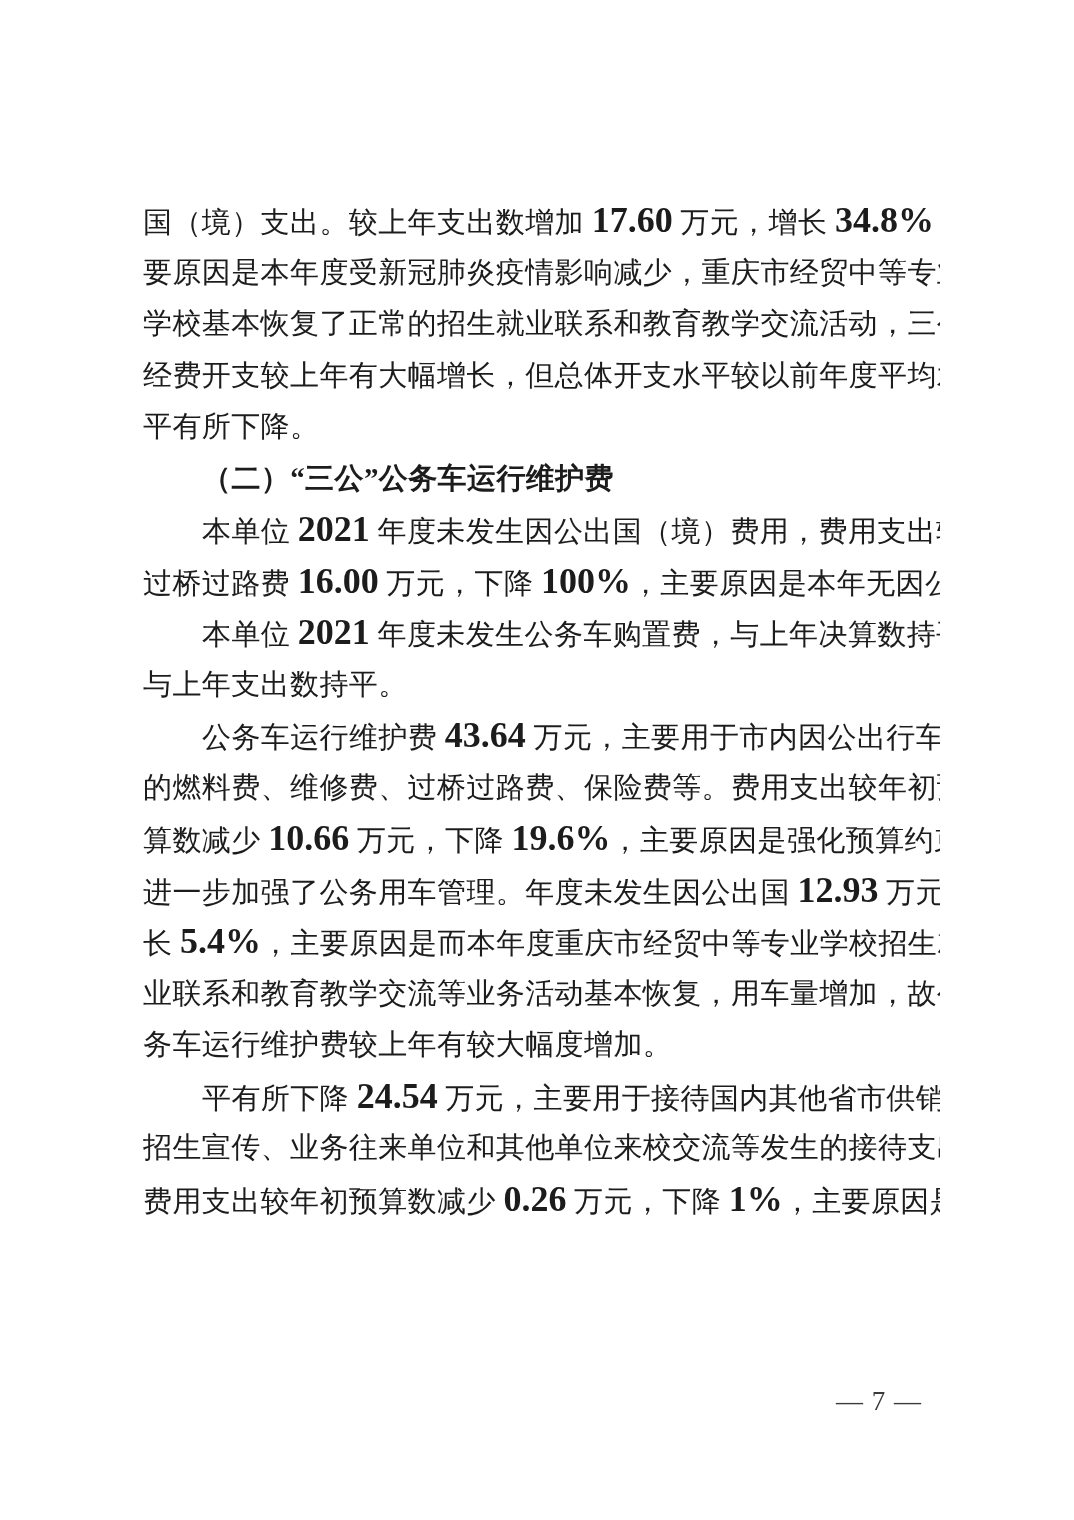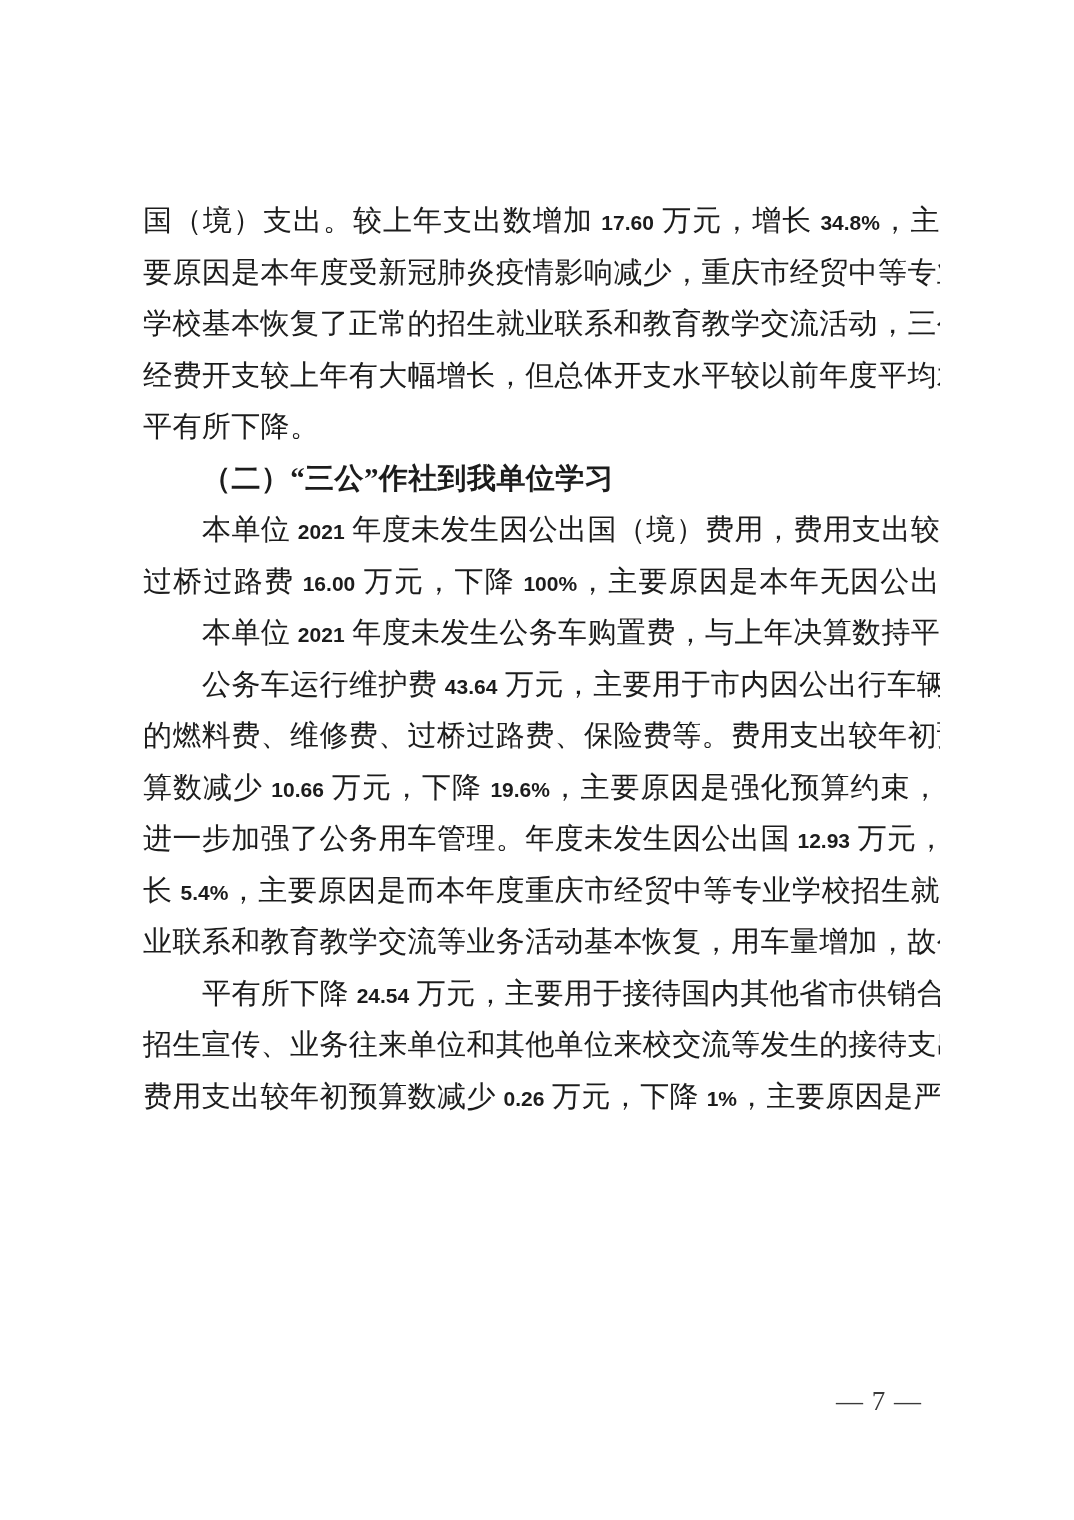--- a/index.html
+++ b/index.html
@@ -38,23 +38,23 @@
   }
   .line.ind {
     text-indent: 59px;
   }
   .line.heading {
     font-weight: bold;
     text-align: left;
     text-align-last: left;
   }
   .num {
-    font-family: Liberation Sans, sans-serif;
+    font-family: Liberation Serif, serif;
     font-weight: bold;
-    font-size: 21px;
+    font-size: 36px;
     letter-spacing: 0;
   }
   .footer {
     position: absolute;
     top: 1385px;
     right: 152px;
     font-size: 27px;
     line-height: 32px;
     color: var(--footer-color, #3a3a3a);
     letter-spacing: 1px;
@@ -64,28 +64,30 @@
 </head>
 <body>
 
 <div class="page" style="--text-color: #1c1c1c; --bg-color: #ffffff; --footer-color: #3a3a3a;">
   <div class="doc">
       <div class="line"><span>国（境）支出。较上年支出数增加 </span><span class="num">17.60</span><span> 万元，增长 </span><span class="num">34.8%</span><span>，主</span></div>
       <div class="line"><span>要原因是本年度受新冠肺炎疫情影响减少，重庆市经贸中等专业</span></div>
       <div class="line"><span>学校基本恢复了正常的招生就业联系和教育教学交流活动，三公</span></div>
       <div class="line"><span>经费开支较上年有大幅增长，但总体开支水平较以前年度平均水</span></div>
       <div class="line noj"><span>平有所下降。</span></div>
-      <div class="line noj ind heading"><span>（二）“三公”作社到我单位学习</span></div>
+      <div class="line noj ind heading"><span>（二）“三公”公务车运行维护费</span></div>
       <div class="line ind"><span>本单位 </span><span class="num">2021</span><span> 年度未发生因公出国（境）费用，费用支出较年</span></div>
       <div class="line"><span>过桥过路费 </span><span class="num">16.00</span><span> 万元，下降 </span><span class="num">100%</span><span>，主要原因是本年无因公出</span></div>
       <div class="line ind"><span>本单位 </span><span class="num">2021</span><span> 年度未发生公务车购置费，与上年决算数持平，</span></div>
+      <div class="line noj"><span>与上年支出数持平。</span></div>
       <div class="line ind"><span>公务车运行维护费 </span><span class="num">43.64</span><span> 万元，主要用于市内因公出行车辆</span></div>
       <div class="line"><span>的燃料费、维修费、过桥过路费、保险费等。费用支出较年初预</span></div>
       <div class="line"><span>算数减少 </span><span class="num">10.66</span><span> 万元，下降 </span><span class="num">19.6%</span><span>，主要原因是强化预算约束，</span></div>
       <div class="line"><span>进一步加强了公务用车管理。年度未发生因公出国 </span><span class="num">12.93</span><span> 万元，增</span></div>
       <div class="line"><span>长 </span><span class="num">5.4%</span><span>，主要原因是而本年度重庆市经贸中等专业学校招生就</span></div>
       <div class="line"><span>业联系和教育教学交流等业务活动基本恢复，用车量增加，故公</span></div>
+      <div class="line noj"><span>务车运行维护费较上年有较大幅度增加。</span></div>
       <div class="line ind"><span>平有所下降 </span><span class="num">24.54</span><span> 万元，主要用于接待国内其他省市供销合</span></div>
       <div class="line"><span>招生宣传、业务往来单位和其他单位来校交流等发生的接待支出。</span></div>
       <div class="line"><span>费用支出较年初预算数减少 </span><span class="num">0.26</span><span> 万元，下降 </span><span class="num">1%</span><span>，主要原因是严</span></div>
     </div>
   <div class="footer">— 7 —</div>
 </div>
 
 </body></html>

